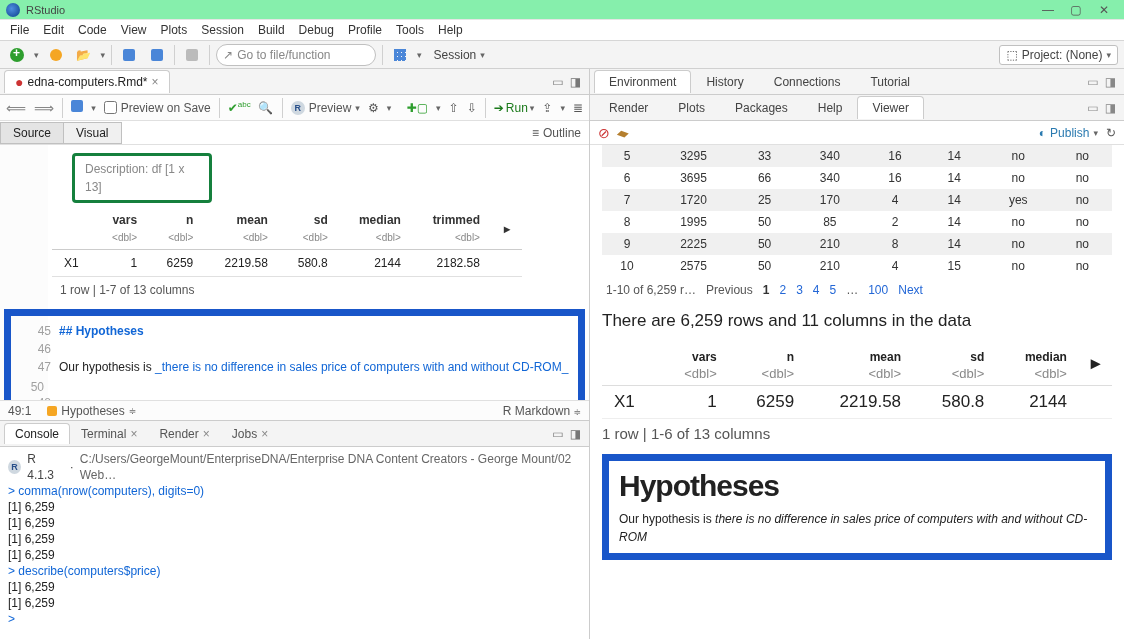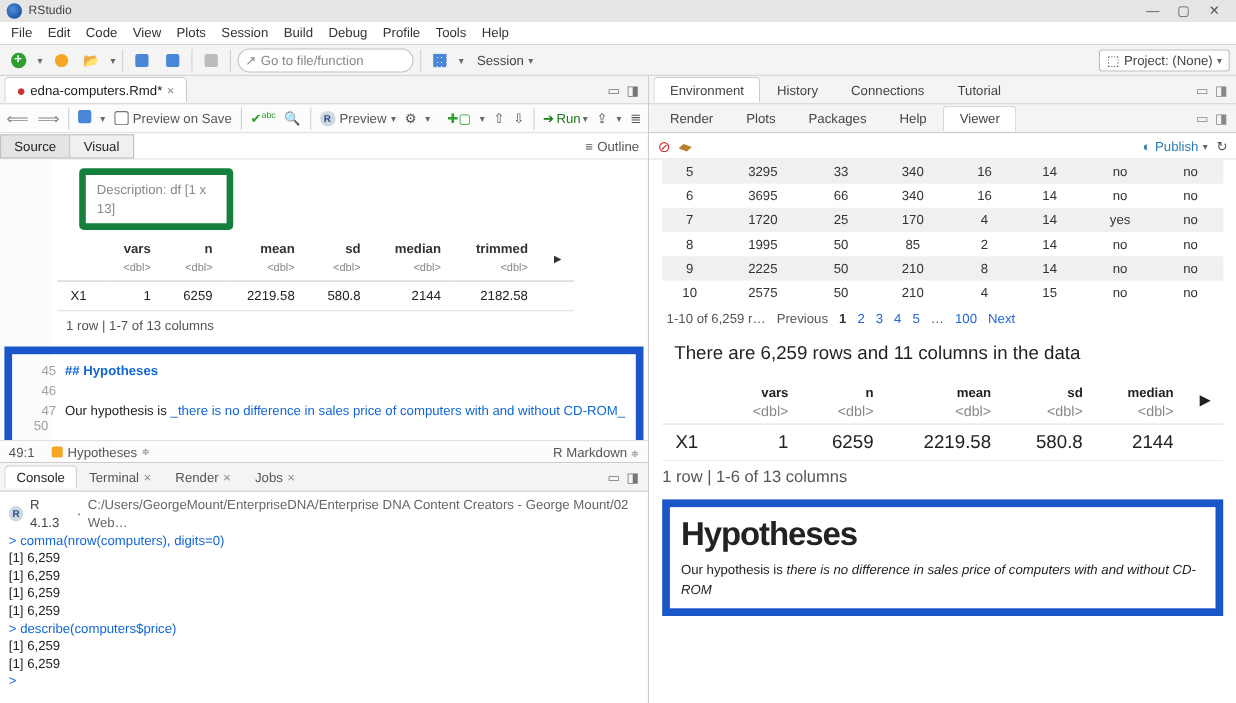--- a/index.html
+++ b/index.html
@@ -1,17 +1,17 @@
 <!DOCTYPE html>
 <html><head>
 <meta charset="utf-8">
 <style>
   * { margin: 0; padding: 0; box-sizing: border-box; font-family: "Segoe UI", "Lucida Grande", Verdana, sans-serif; font-size: 12px; }
   body { background: #fff; color: #222; width: 1124px; height: 639px; overflow: hidden; }
-  .titlebar { display: flex; align-items: center; height: 20px; padding: 0 6px; background: #e5e5e5; border-bottom: 1px solid #e5e5e5; }
+  .titlebar { display: flex; align-items: center; height: 20px; padding: 0 6px; background: #86efac; border-bottom: 1px solid #e5e5e5; }
   .titlebar .logo { width: 14px; height: 14px; border-radius: 50%; background: radial-gradient(circle at 40% 40%, #4f8fe0, #0b3f8a); margin-right: 6px; }
   .titlebar .title { flex: 1; font-size: 11px; color: #444; }
   .titlebar .winbtn { width: 28px; text-align: center; color: #555; font-size: 12px; }
   .menubar { display: flex; gap: 2px; padding: 2px 4px; border-bottom: 1px solid #d6d6d6; background: #fff; }
   .menubar span { padding: 1px 6px; color: #333; cursor: default; }
   .toolbar { display: flex; align-items: center; gap: 6px; height: 28px; padding: 0 6px; background: #f4f4f4; border-bottom: 1px solid #d0d0d0; }
   .tbtn { display: inline-flex; align-items: center; justify-content: center; width: 22px; height: 22px; border: 1px solid transparent; border-radius: 3px; }
   .gotofile { display: flex; align-items: center; gap: 4px; height: 22px; padding: 0 6px; border: 1px solid #c0c0c0; border-radius: 11px; background: #fff; color: #888; width: 160px; }
   .sep { width: 1px; height: 20px; background: #d0d0d0; }
   .addins { display: inline-flex; align-items: center; gap: 4px; color: #444; padding: 2px 6px; }
@@ -28,21 +28,21 @@
   .minitb { display: flex; align-items: center; gap: 8px; height: 26px; padding: 0 6px; background: #fcfcfc; border-bottom: 1px solid #e0e0e0; color: #555; }
   .minitb .right { margin-left: auto; display: flex; align-items: center; gap: 8px; }
   .runbtn { color: #1b7a1b; display: flex; align-items: center; gap: 2px; }
   .srcmode { display: flex; align-items: center; height: 24px; border-bottom: 1px solid #e0e0e0; }
   .srcmode .segbtn { padding: 3px 12px; border: 1px solid #c0c0c0; background: #f0f0f0; }
   .srcmode .segbtn.active { background: #e4e4e4; }
   .srcmode .outline { margin-left: auto; padding-right: 8px; color: #555; display: flex; align-items: center; gap: 4px; }
   .srccontent { flex: 1; display: flex; overflow: hidden; position: relative; }
   .gutter { width: 48px; background: #fcfcfc; text-align: right; padding: 4px 6px; color: #a0a0a0; font-family: "Consolas", monospace; font-size: 13px; line-height: 18px; }
   .codearea { flex: 1; padding: 4px 0; font-family: "Consolas", monospace; font-size: 13px; line-height: 18px; position: relative; }
-  .descbox { margin: 4px 24px 6px 24px; border: 6px solid #15803d; border-radius: 4px; padding: 4px 10px; color: #888; font-family: "Segoe UI", sans-serif; width: 140px; }
+  .descbox { margin: 4px 24px 6px 24px; border: 3px solid #15803d; border-radius: 4px; padding: 4px 10px; color: #888; font-family: "Segoe UI", sans-serif; width: 140px; }
   .tbl { margin: 0 4px 6px 4px; font-family: "Lucida Sans", "Segoe UI", sans-serif; }
   .tbl table { border-collapse: collapse; width: 470px; }
   .tbl th { text-align: right; padding: 2px 12px; font-weight: 600; color: #333; border-bottom: 1px solid #ccc; }
   .tbl th .sub { display: block; font-weight: 400; color: #888; font-size: 10px; }
   .tbl td { text-align: right; padding: 4px 12px; border-bottom: 1px solid #e0e0e0; }
   .tbl td:first-child, .tbl th:first-child { text-align: left; }
   .tblfoot { padding: 4px 8px; color: #555; font-size: 12px; }
   .highlightbox { border: 7px solid #1956c9; margin: 4px 4px 4px -44px; padding: 6px 8px 6px 48px; position: relative; }
   .hl-gutter { position: absolute; left: 0; top: 6px; width: 40px; text-align: right; color: #a0a0a0; }
   .mdhead { color: #1166d6; font-weight: bold; }
@@ -71,21 +71,21 @@
   .viewertb .right { margin-left: auto; display: flex; align-items: center; gap: 8px; }
   .publish { color: #2a7ab0; display: flex; align-items: center; gap: 4px; }
   .viewer { flex: 1; overflow: hidden; padding: 0 12px 8px 12px; font-family: "Helvetica Neue", Arial, sans-serif; }
   .vtable { width: 100%; border-collapse: collapse; font-size: 16px; color: #333; }
   .vtable td { text-align: center; padding: 4px 10px; }
   .vtable td:first-child { text-align: center; width: 50px; }
   .vtable tr:nth-child(odd) td { background: #f0f0f0; }
   .pager { display: flex; align-items: center; gap: 10px; padding: 6px 4px; font-size: 16px; color: #555; }
   .pager a { color: #2367d6; text-decoration: none; }
   .pager .cur { color: #333; font-weight: 600; }
-  .viewer p.lead { font-size: 17px; margin: 8px 0 10px 11px; }
+  .viewer p.lead { font-size: 17px; margin: 8px 0 10px 0; }
   .vtbl2 { width: 100%; border-collapse: collapse; }
   .vtbl2 th { text-align: right; padding: 4px 12px; font-size: 18px; font-weight: 600; border-bottom: 1px solid #ddd; }
   .vtbl2 th .sub { display: block; font-weight: 400; color: #888; font-size: 13px; }
   .vtbl2 td { text-align: right; padding: 6px 12px; font-size: 17px; border-bottom: 1px solid #eee; }
   .vtbl2 td:first-child, .vtbl2 th:first-child { text-align: left; }
   .vfoot { padding: 6px 0; color: #555; font-size: 15px; }
   .hypobox { border: 7px solid #1956c9; padding: 8px 10px; margin-top: 6px; }
   .hypobox h2 { font-size: 30px; letter-spacing: -1px; font-weight: 600; margin-bottom: 6px; }
   .hypobox p { font-size: 16px; }
   .hypobox em { font-style: italic; }

